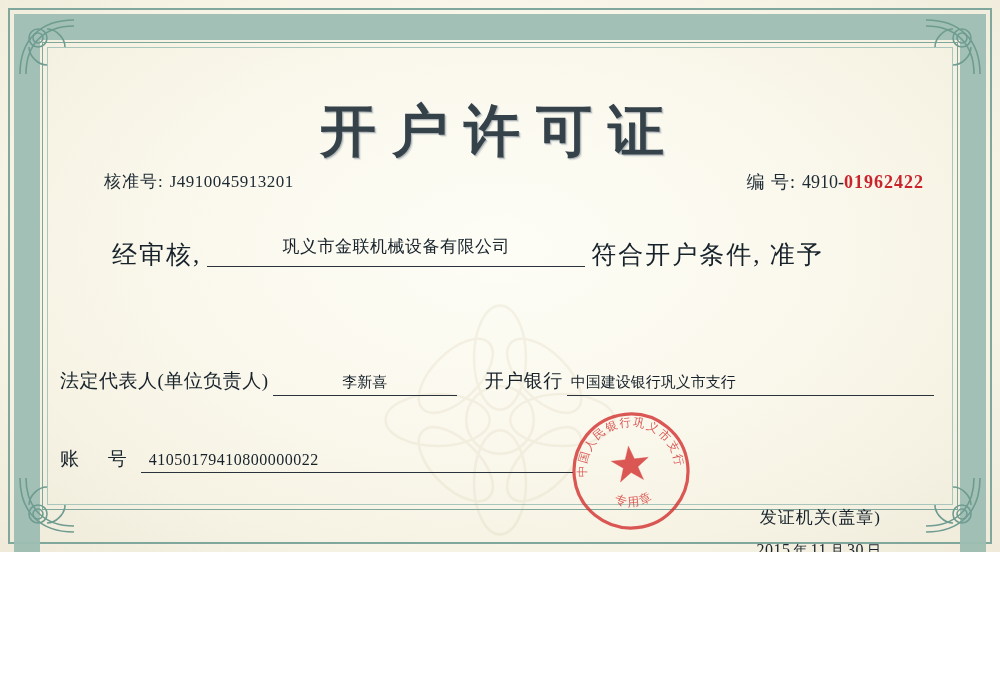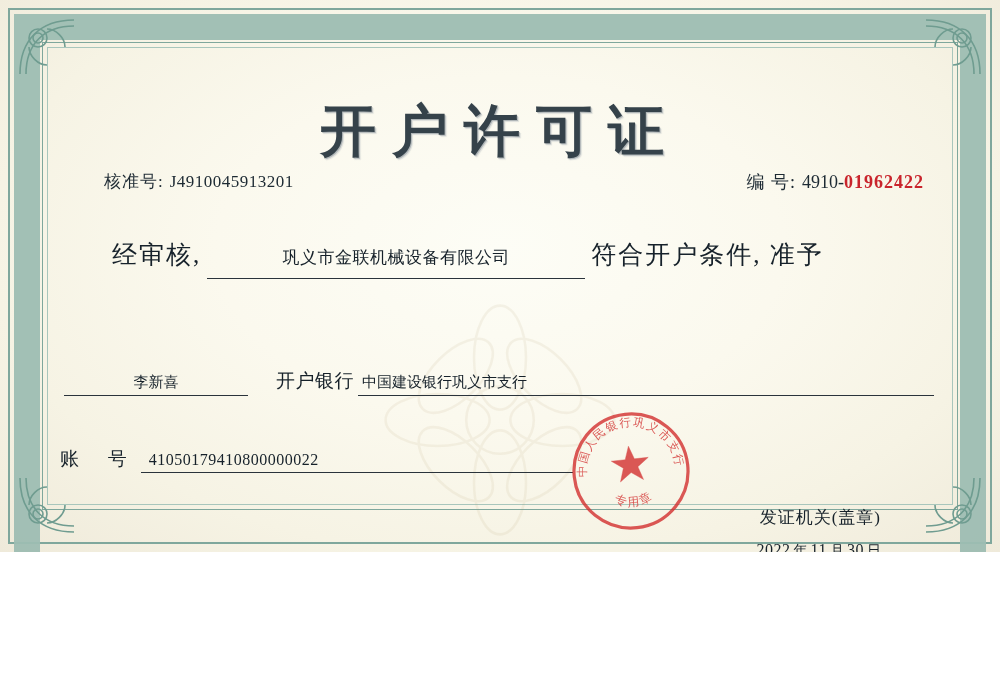--- a/index.html
+++ b/index.html
@@ -137,21 +137,21 @@
     position: absolute;
     top: 175px;
     left: 0;
     right: 0;
     font-size: 25px;
     color: #16212a;
     line-height: 1.9;
   }
   .para-line1 {
     display: flex;
-    align-items: flex-end;
+    align-items: flex-start;
     padding-left: 52px;
   }
   .para-lead { white-space: nowrap; letter-spacing: 2px; }
   .fill-company {
     flex: 0 0 370px;
     border-bottom: 1.5px solid #2a333b;
     text-align: center;
     font-size: 17px;
     padding: 0 4px 3px 4px;
     margin: 0 6px;
@@ -341,34 +341,35 @@
 
     <div class="body-para">
       <div class="para-line1">
         <span class="para-lead">经审核,</span>
         <span class="fill-company">巩义市金联机械设备有限公司</span>
         <span class="para-tail">符合开户条件, 准予</span>
       </div>
     </div>
 
     <div class="row-rep">
+      <span class="rep-label">法定代表人(单位负责人)</span>
       <span class="fill-rep">李新喜</span>
       <span class="bank-label">开户银行</span>
       <span class="fill-bank">中国建设银行巩义市支行</span>
     </div>
 
     <div class="row-account">
       <span class="acct-label">账 号</span>
       <span class="fill-acct">41050179410800000022</span>
     </div>
 
     <div class="issuer-block">
       <div class="issuer-line">发证机关(盖章)</div>
       <div class="issue-date">
-        <span class="num">2022</span><span class="cn">年</span><span class="num">11</span><span class="cn">月</span><span class="num">30</span><span class="cn">日</span>
+        <span class="num">2015</span><span class="cn">年</span><span class="num">11</span><span class="cn">月</span><span class="num">30</span><span class="cn">日</span>
       </div>
     </div>
 
   </div>
 
   <div class="seal">
     <svg viewBox="0 0 122 122" width="122" height="122">
       <defs>
         <path id="sealArcTop" d="M 16 61 A 45 45 0 0 1 106 61"></path>
         <path id="sealArcBottom" d="M 26 61 A 35 35 0 0 0 96 61"></path>

